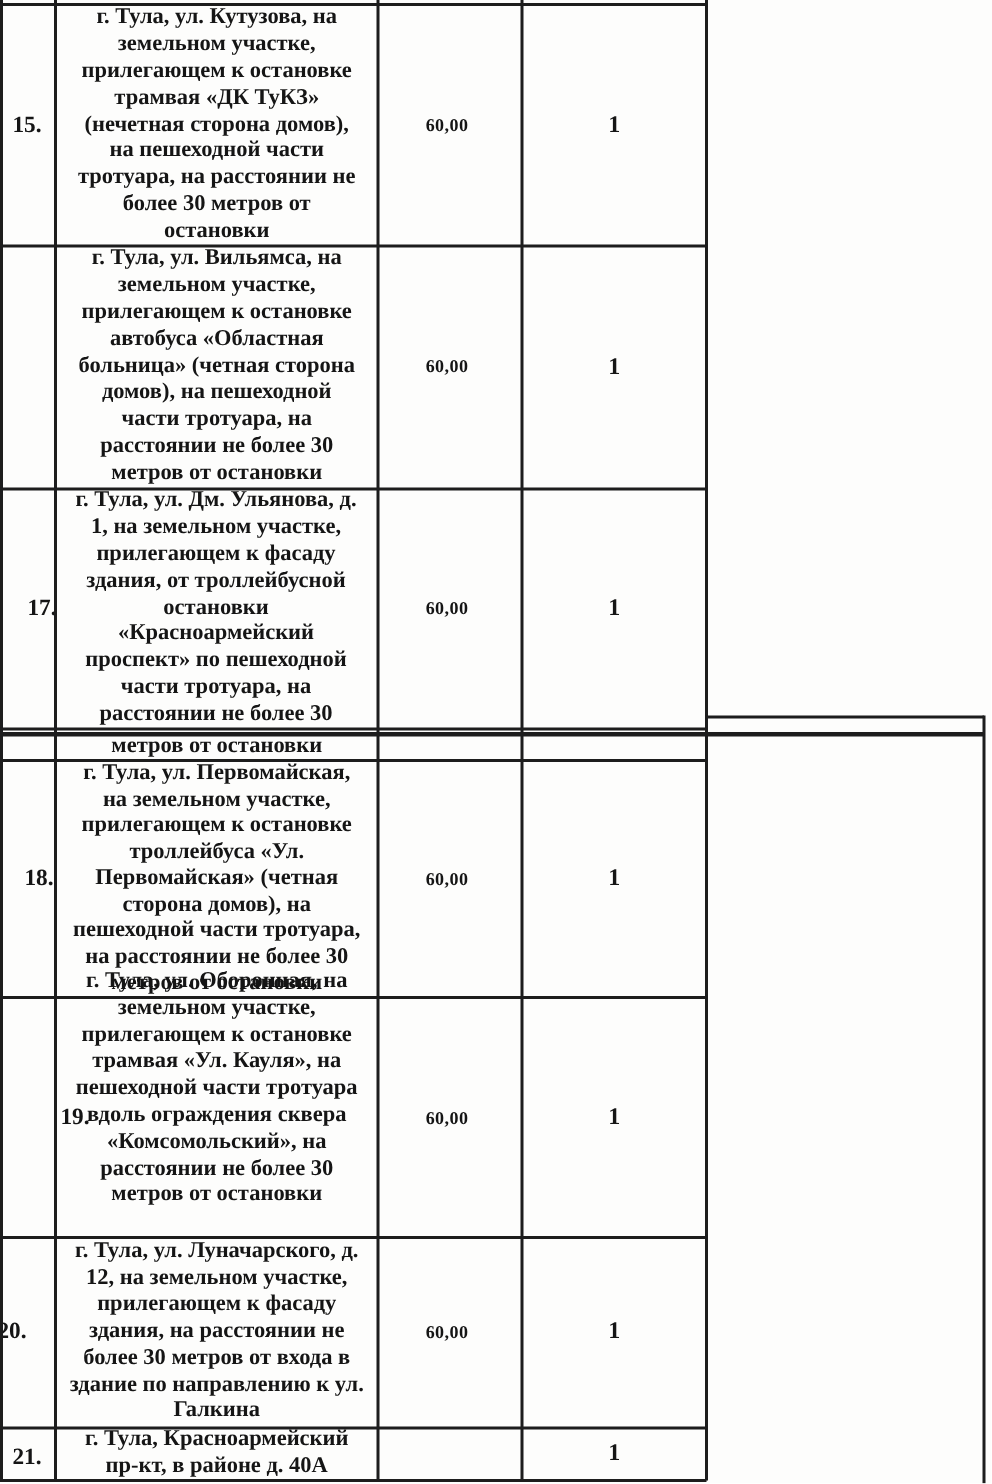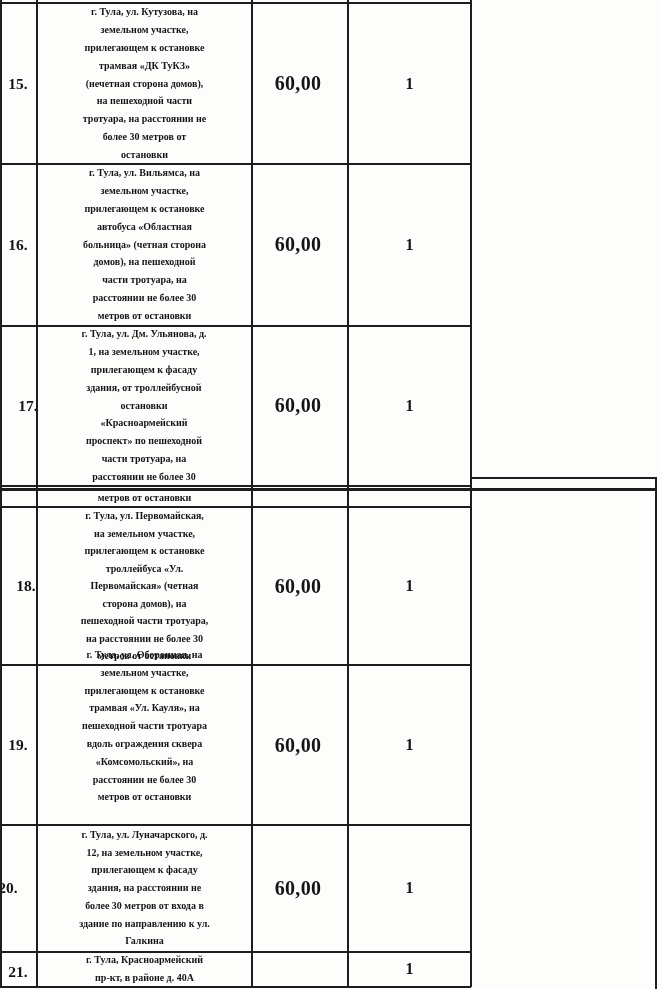--- a/index.html
+++ b/index.html
@@ -15,26 +15,26 @@
   }
   .cell {
     position: absolute;
     display: flex;
     align-items: center;
     justify-content: center;
     text-align: center;
   }
   .addr {
     white-space: pre-line;
-    font-size: 10px;
+    font-size: 15px;
     line-height: 17.8px;
   }
   .addr-tight { line-height: 17.5px; font-family: Liberation Serif, serif; }
   .num  { font-size: 15.5px; }
-  .price { font-size: 20px; letter-spacing: 0.3px; }
+  .price { font-size: 12px; letter-spacing: 0.3px; }
   .qty  { font-size: 16px; }
   .hline, .vline { position: absolute; background: #1d1d1d; }
 </style>
 </head>
 <body>
 
 <div class="page">
 
   <div class="cell num" style="left:0;   top:3;   width:36;  height:161px; left:0px;   top:3px;   width:36px;">15.</div>
   <div class="cell addr" style="left:38px;  top:3px;   width:213px; height:161px;">г. Тула, ул. Кутузова, на
@@ -42,21 +42,20 @@
 прилегающем к остановке
 трамвая «ДК ТуКЗ»
 (нечетная сторона домов),
 на пешеходной части
 тротуара, на расстоянии не
 более 30 метров от
 остановки</div>
   <div class="cell price" style="left:249px; top:3px;   width:98px;  height:161px;">60,00</div>
   <div class="cell qty" style="left:349px; top:3px;   width:121px; height:161px;">1</div>
 
-  <div class="cell num" style="left:0px;   top:164px; width:36px;  height:161px;">16.</div>
   <div class="cell addr" style="left:38px;  top:164px; width:213px; height:161px;">г. Тула, ул. Вильямса, на
 земельном участке,
 прилегающем к остановке
 автобуса «Областная
 больница» (четная сторона
 домов), на пешеходной
 части тротуара, на
 расстоянии не более 30
 метров от остановки</div>
   <div class="cell price" style="left:249px; top:164px; width:98px;  height:161px;">60,00</div>
@@ -83,21 +82,21 @@
 прилегающем к остановке
 троллейбуса «Ул.
 Первомайская» (четная
 сторона домов), на
 пешеходной части тротуара,
 на расстоянии не более 30
 метров от остановки</div>
   <div class="cell price" style="left:249px; top:507px; width:98px;  height:158px;">60,00</div>
   <div class="cell qty" style="left:349px; top:507px; width:121px; height:158px;">1</div>
 
-  <div class="cell num" style="left:0px;   top:665px; width:36px;  height:160px;">19.</div>
+  <div class="cell num" style="left:0px;   top:665px; width:36px;  height:160px;padding-left:32px;">19.</div>
   <div class="cell addr" style="left:38px;  top:665px; width:213px; height:122px;text-align:center;">г. Тула, ул. Оборонная, на
 земельном участке,
 прилегающем к остановке
 трамвая «Ул. Кауля», на
 пешеходной части тротуара
 вдоль ограждения сквера
 «Комсомольский», на
 расстоянии не более 30
 метров от остановки</div>
   <div class="cell price" style="left:249px; top:665px; width:98px;  height:160px;">60,00</div>

